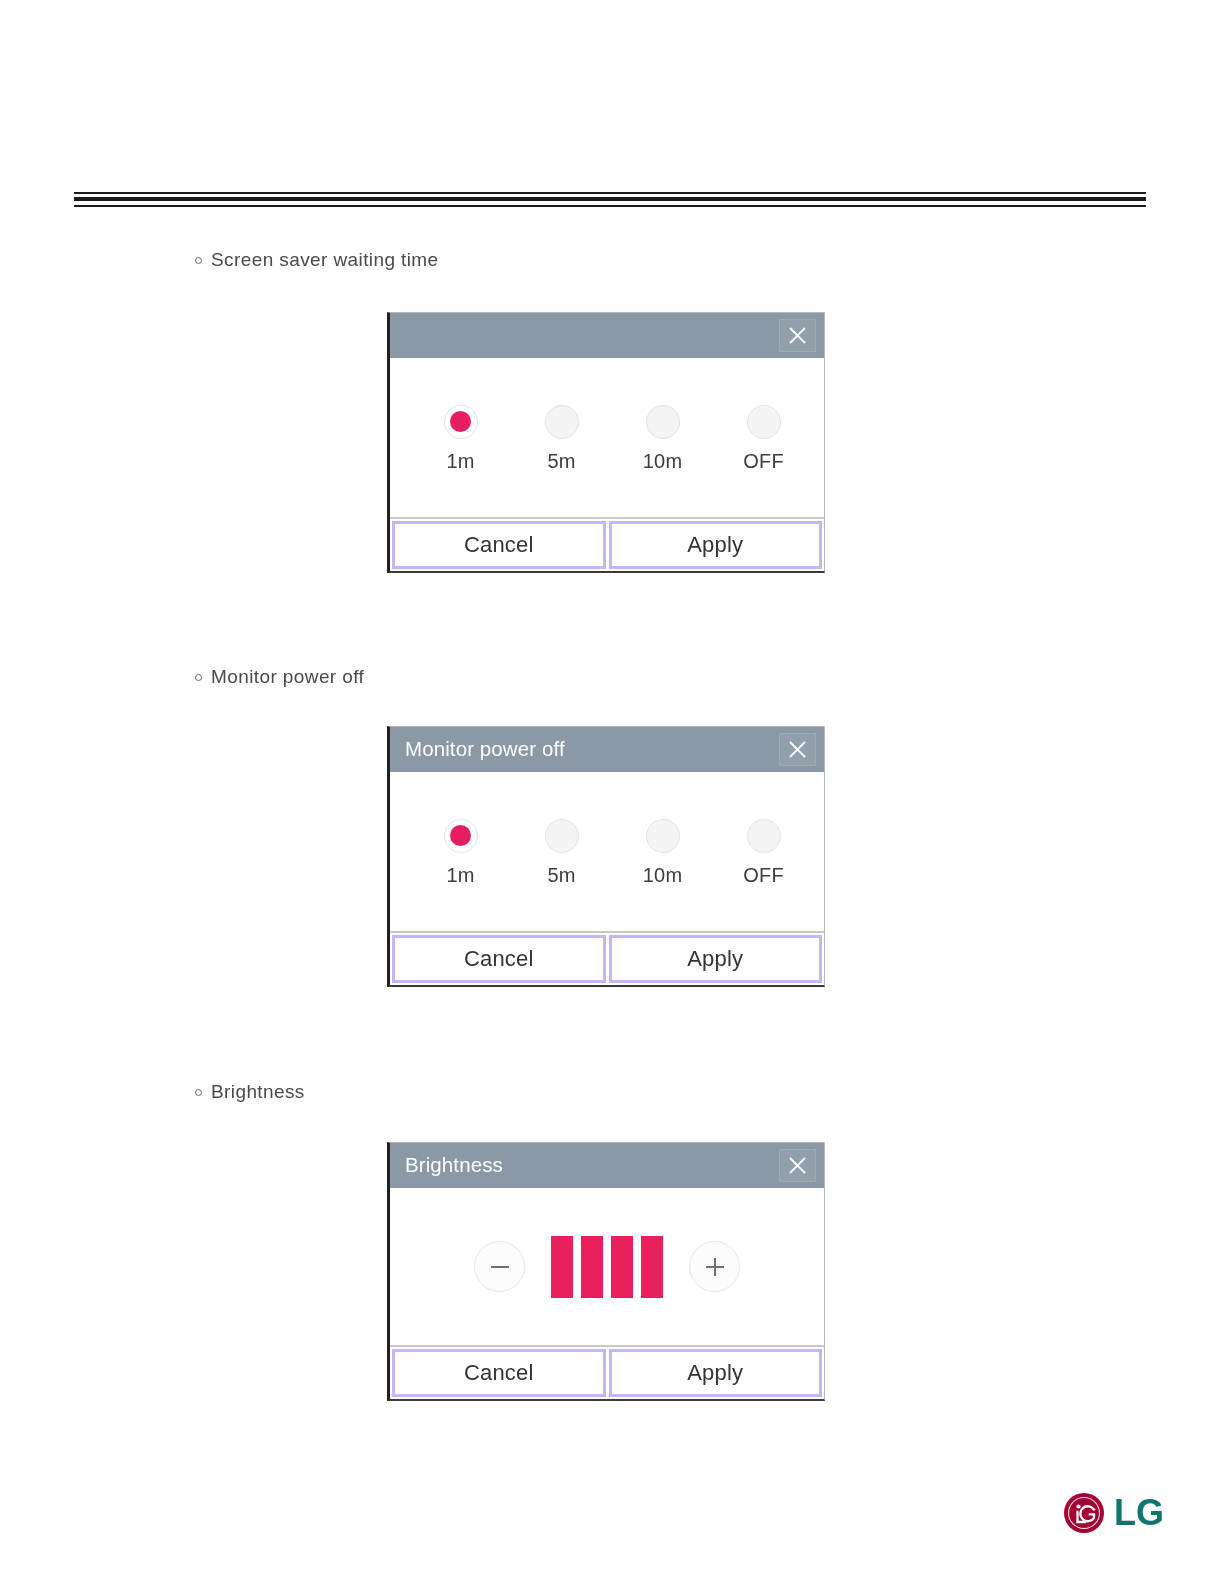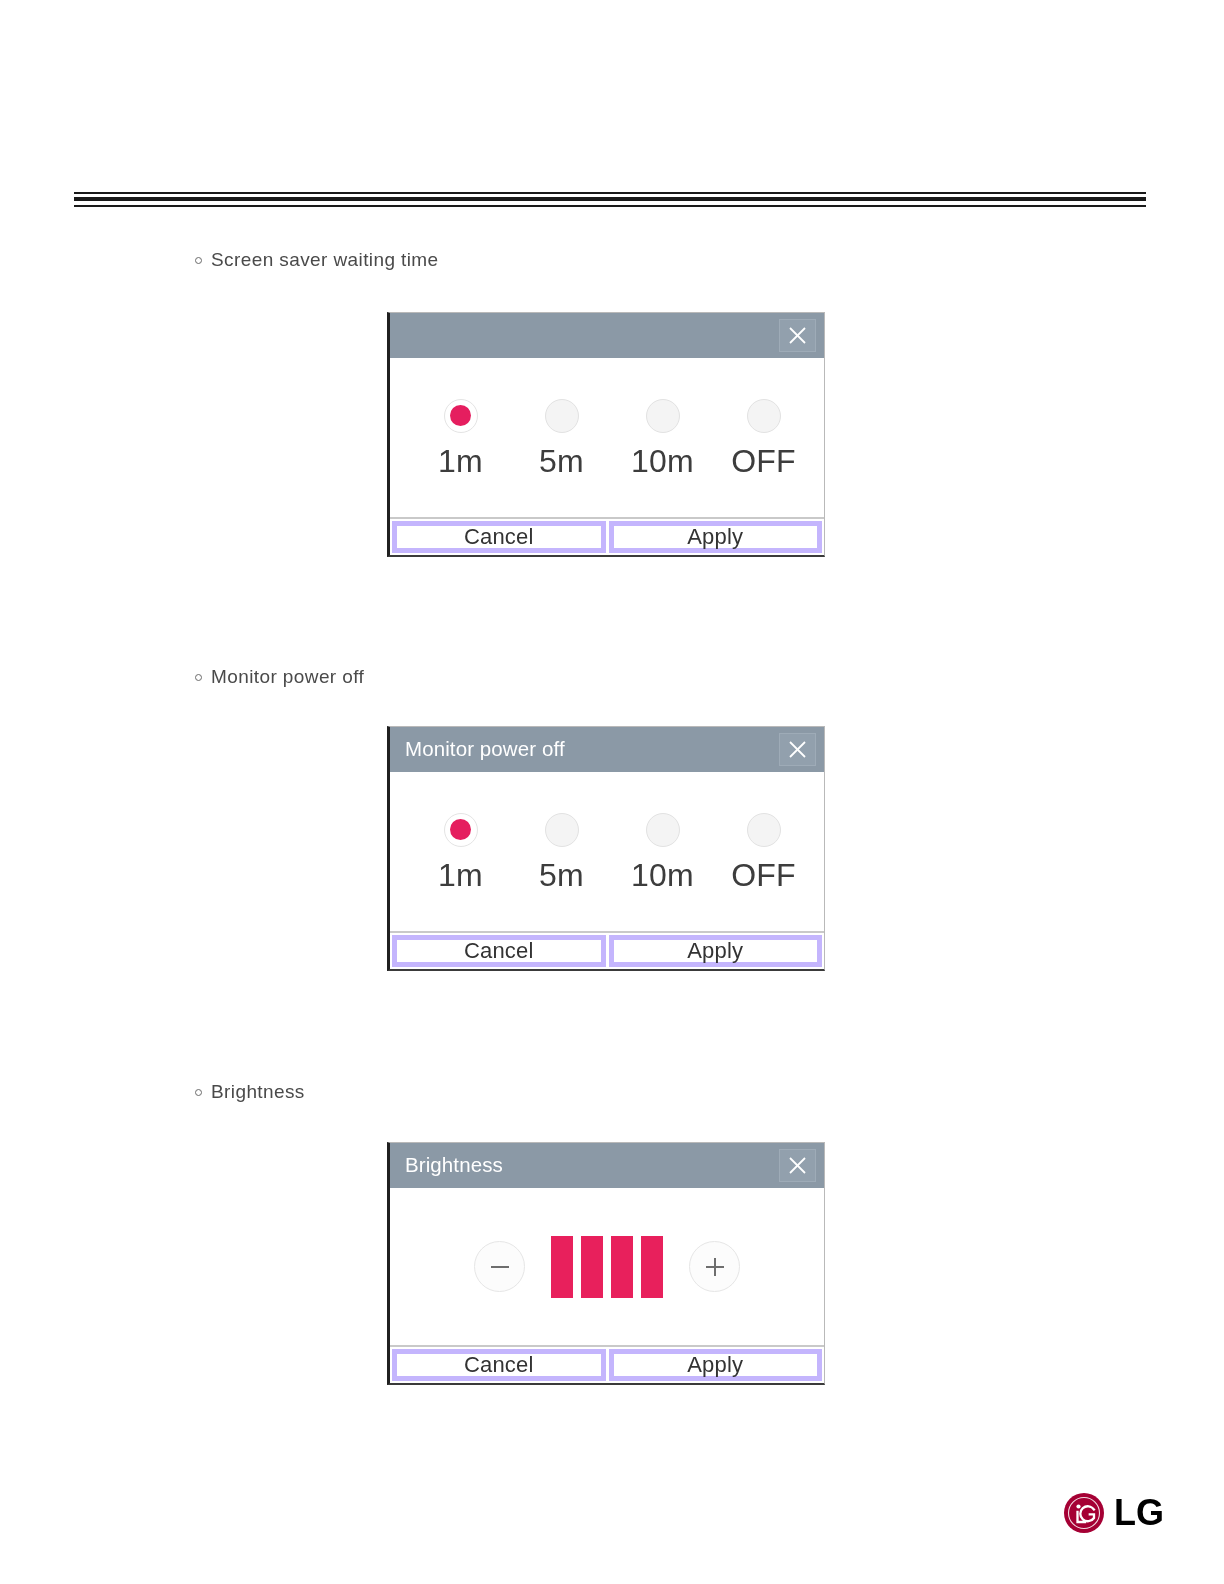--- a/index.html
+++ b/index.html
@@ -131,21 +131,21 @@
     border-color: #e4e4e4;
   }
   .radio-dot {
     width: 21px;
     height: 21px;
     border-radius: 50%;
     background: #e51e5f;
   }
   .radio-label {
     margin-top: 12px;
-    font-size: 32px;
+    font-size: 20px;
     color: #3d3d3d;
     line-height: 1;
     letter-spacing: 0.2px;
   }
 
   
   .bright-row {
     display: flex;
     align-items: center;
     gap: 26px;
@@ -176,23 +176,23 @@
   
   .dlg-footer {
     display: flex;
     background: #ffffff;
     border-top: 2px solid #c9c9c9;
     padding: 2px;
     gap: 3px;
   }
   .dlg-btn {
     flex: 1;
-    height: 32px;
-    background: #ffffff;
-    border: 5px solid #c4b5fd;
+    height: 48px;
+    background: #ffffff;
+    border: 3px solid #c4b5fd;
     display: flex;
     align-items: center;
     justify-content: center;
     font-size: 22px;
     color: #333333;
     letter-spacing: 0.2px;
     font-family: "Liberation Sans", sans-serif;
   }
 
   
@@ -205,21 +205,21 @@
     gap: 9px;
   }
   .lg-mark {
     width: 42px;
     height: 42px;
     flex: none;
   }
   .lg-text {
     font-size: 36px;
     font-weight: bold;
-    color: #000000;
+    color: #0f766e;
     letter-spacing: 0px;
     line-height: 1;
   }
 </style>
 </head>
 <body>
 
 <div class="page">
 
   <div class="rules">

